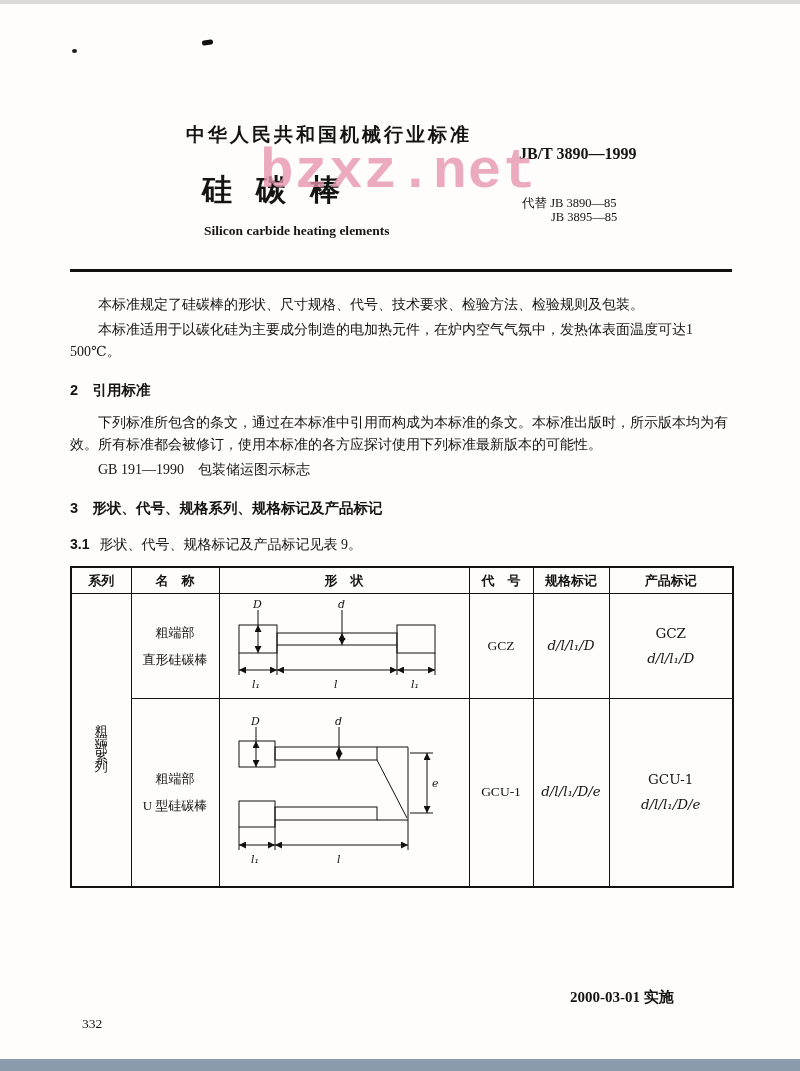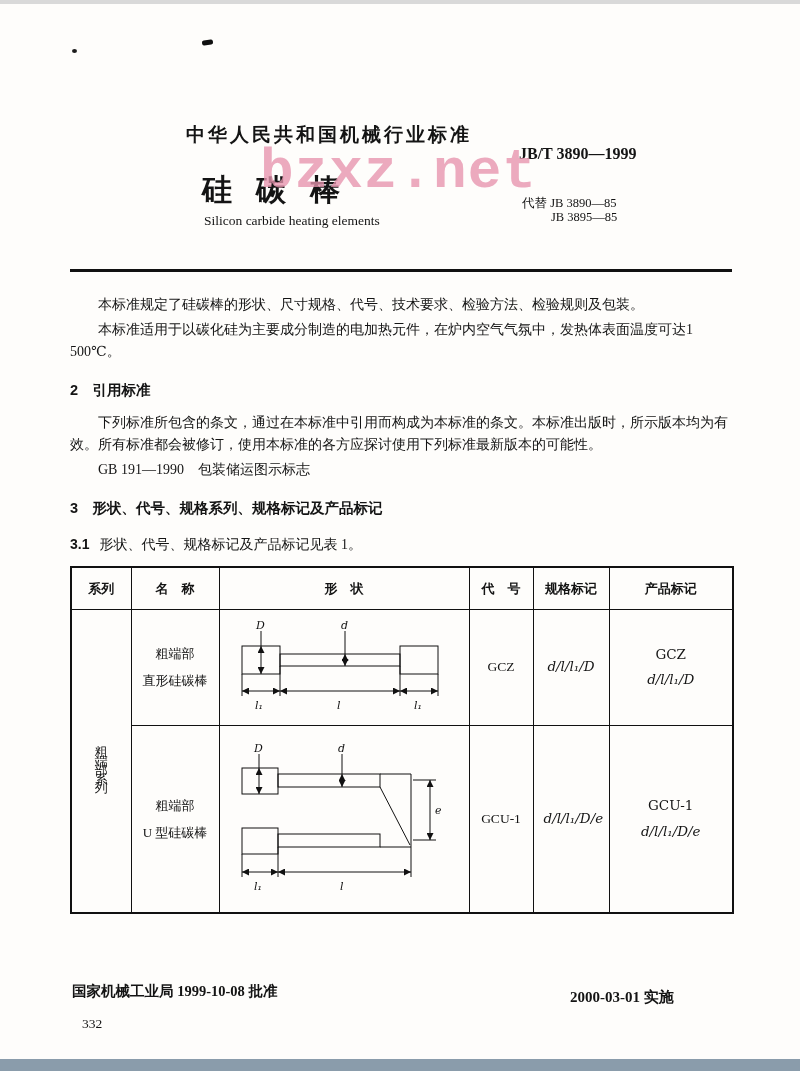--- a/index.html
+++ b/index.html
@@ -13,34 +13,34 @@
   .speck1 { position:absolute; left:202px; top:36px; width:11px; height:5px; background:#101010; border-radius:2px; transform:rotate(-8deg); }
   .speck2 { position:absolute; left:72px; top:45px; width:5px; height:4px; background:#1c1c1c; border-radius:50%; }
 
   
   .std-type { position:absolute; left:186px; top:118px; font-family:"Liberation Sans","DejaVu Sans",sans-serif; font-weight:bold; font-size:19px; letter-spacing:3px; }
   .std-number { position:absolute; left:519px; top:141px; font-weight:bold; font-size:16px; }
   .doc-title { position:absolute; left:202px; top:166px; font-family:"Liberation Sans","DejaVu Sans",sans-serif; font-weight:bold; font-size:30px; letter-spacing:24px; }
   .watermark { position:absolute; left:260px; top:136px; font-size:56px; font-weight:bold; opacity:.78; letter-spacing:1px; z-index:5; pointer-events:none; font-family:Liberation Mono, monospace; }
   .replaces1 { position:absolute; left:522px; top:191px; font-size:12.5px; }
   .replaces2 { position:absolute; left:551px; top:206px; font-size:12.5px; }
-  .en-title { position:absolute; left:204px; top:209px; font-size:13.5px; font-weight:normal; }
+  .en-title { position:absolute; left:204px; top:219px; font-size:13.5px; font-weight:bold; }
   .rule { position:absolute; left:70px; top:265px; width:662px; height:3px; background:#111; }
 
   
   .content { position:absolute; left:70px; top:288px; width:662px; font-size:14px; line-height:1.62; }
   .sec-h { font-family:"Liberation Sans","DejaVu Sans",sans-serif; font-weight:bold; font-size:14.5px; margin:15px 0 9px; }
   .content p { text-indent:2em; margin:2px 0; }
   .s31 { margin:13px 0 9px; }
   .s31 .num { font-weight:bold; margin-right:10px; font-family:"Liberation Sans","DejaVu Sans",sans-serif; }
   .tcap { text-align:center; text-indent:0 !important; margin:8px 0 5px !important; }
 
   
   table.t1 { border-collapse:collapse; width:662px; border:2px solid #111; table-layout:fixed; }
-  .t1 th, .t1 td { border:1px solid #111; text-align:center; vertical-align:middle; padding:10px; }
+  .t1 th, .t1 td { border:1px solid #111; text-align:center; vertical-align:middle; padding:2px; }
   .t1 th { font-family:"Liberation Sans","DejaVu Sans",sans-serif; font-weight:bold; font-size:13px; height:27px; }
   .row1 { height:105px; } .row2 { height:188px; }
   .series-cell .vert { writing-mode:vertical-lr; text-orientation:upright; letter-spacing:9px; display:inline-block; font-size:13px; }
   .name-cell { white-space:pre-line; font-size:13px; line-height:2.1; }
   .code-cell { font-size:13.5px; }
   .spec-cell { font-style:italic; font-size:13.5px; font-family:"DejaVu Serif",serif; }
   .prod-cell div { line-height:1.9; font-size:13.5px; font-family:"DejaVu Serif",serif; }
   .prod-cell .it { font-style:italic; }
   .shape-cell svg { display:block; margin:0 auto; }
 
@@ -74,21 +74,21 @@
   <div class="content">
     <p>本标准规定了硅碳棒的形状、尺寸规格、代号、技术要求、检验方法、检验规则及包装。</p>
     <p>本标准适用于以碳化硅为主要成分制造的电加热元件，在炉内空气气氛中，发热体表面温度可达1 500℃。</p>
 
     <div class="sec-h">2　引用标准</div>
     <p>下列标准所包含的条文，通过在本标准中引用而构成为本标准的条文。本标准出版时，所示版本均为有效。所有标准都会被修订，使用本标准的各方应探讨使用下列标准最新版本的可能性。</p>
     <p>GB 191—1990　包装储运图示标志</p>
 
     <div class="sec-h">3　形状、代号、规格系列、规格标记及产品标记</div>
     <div class="s31">
-      <span class="num">3.1</span><span>形状、代号、规格标记及产品标记见表 1。</span>
+      <span class="num">3.1</span><span>形状、代号、规格标记及产品标记见表 9。</span>
     </div>
 
 
     <table class="t1">
       <colgroup>
         <col style="width:60px">
           <col style="width:88px">
           <col style="width:250px">
         <col style="width:64px">
           <col style="width:76px">
@@ -188,18 +188,17 @@
           <td class="spec-cell">d/l/l₁/D/e</td>
           <td class="prod-cell">
             <div>GCU-1</div>
             <div class="it">d/l/l₁/D/e</div>
           </td>
         </tr>
       </tbody>
     </table>
   </div>
 
-  <div class="footer-approval">国家机械工业局 1999-10-08 批准</div>
   <div class="footer-impl">2000-03-01 实施</div>
   <div class="page-num">332</div>
   <div class="bottom-bar" style="background: rgb(138, 156, 171);"></div>
 
 </div>
 
 </body></html>

